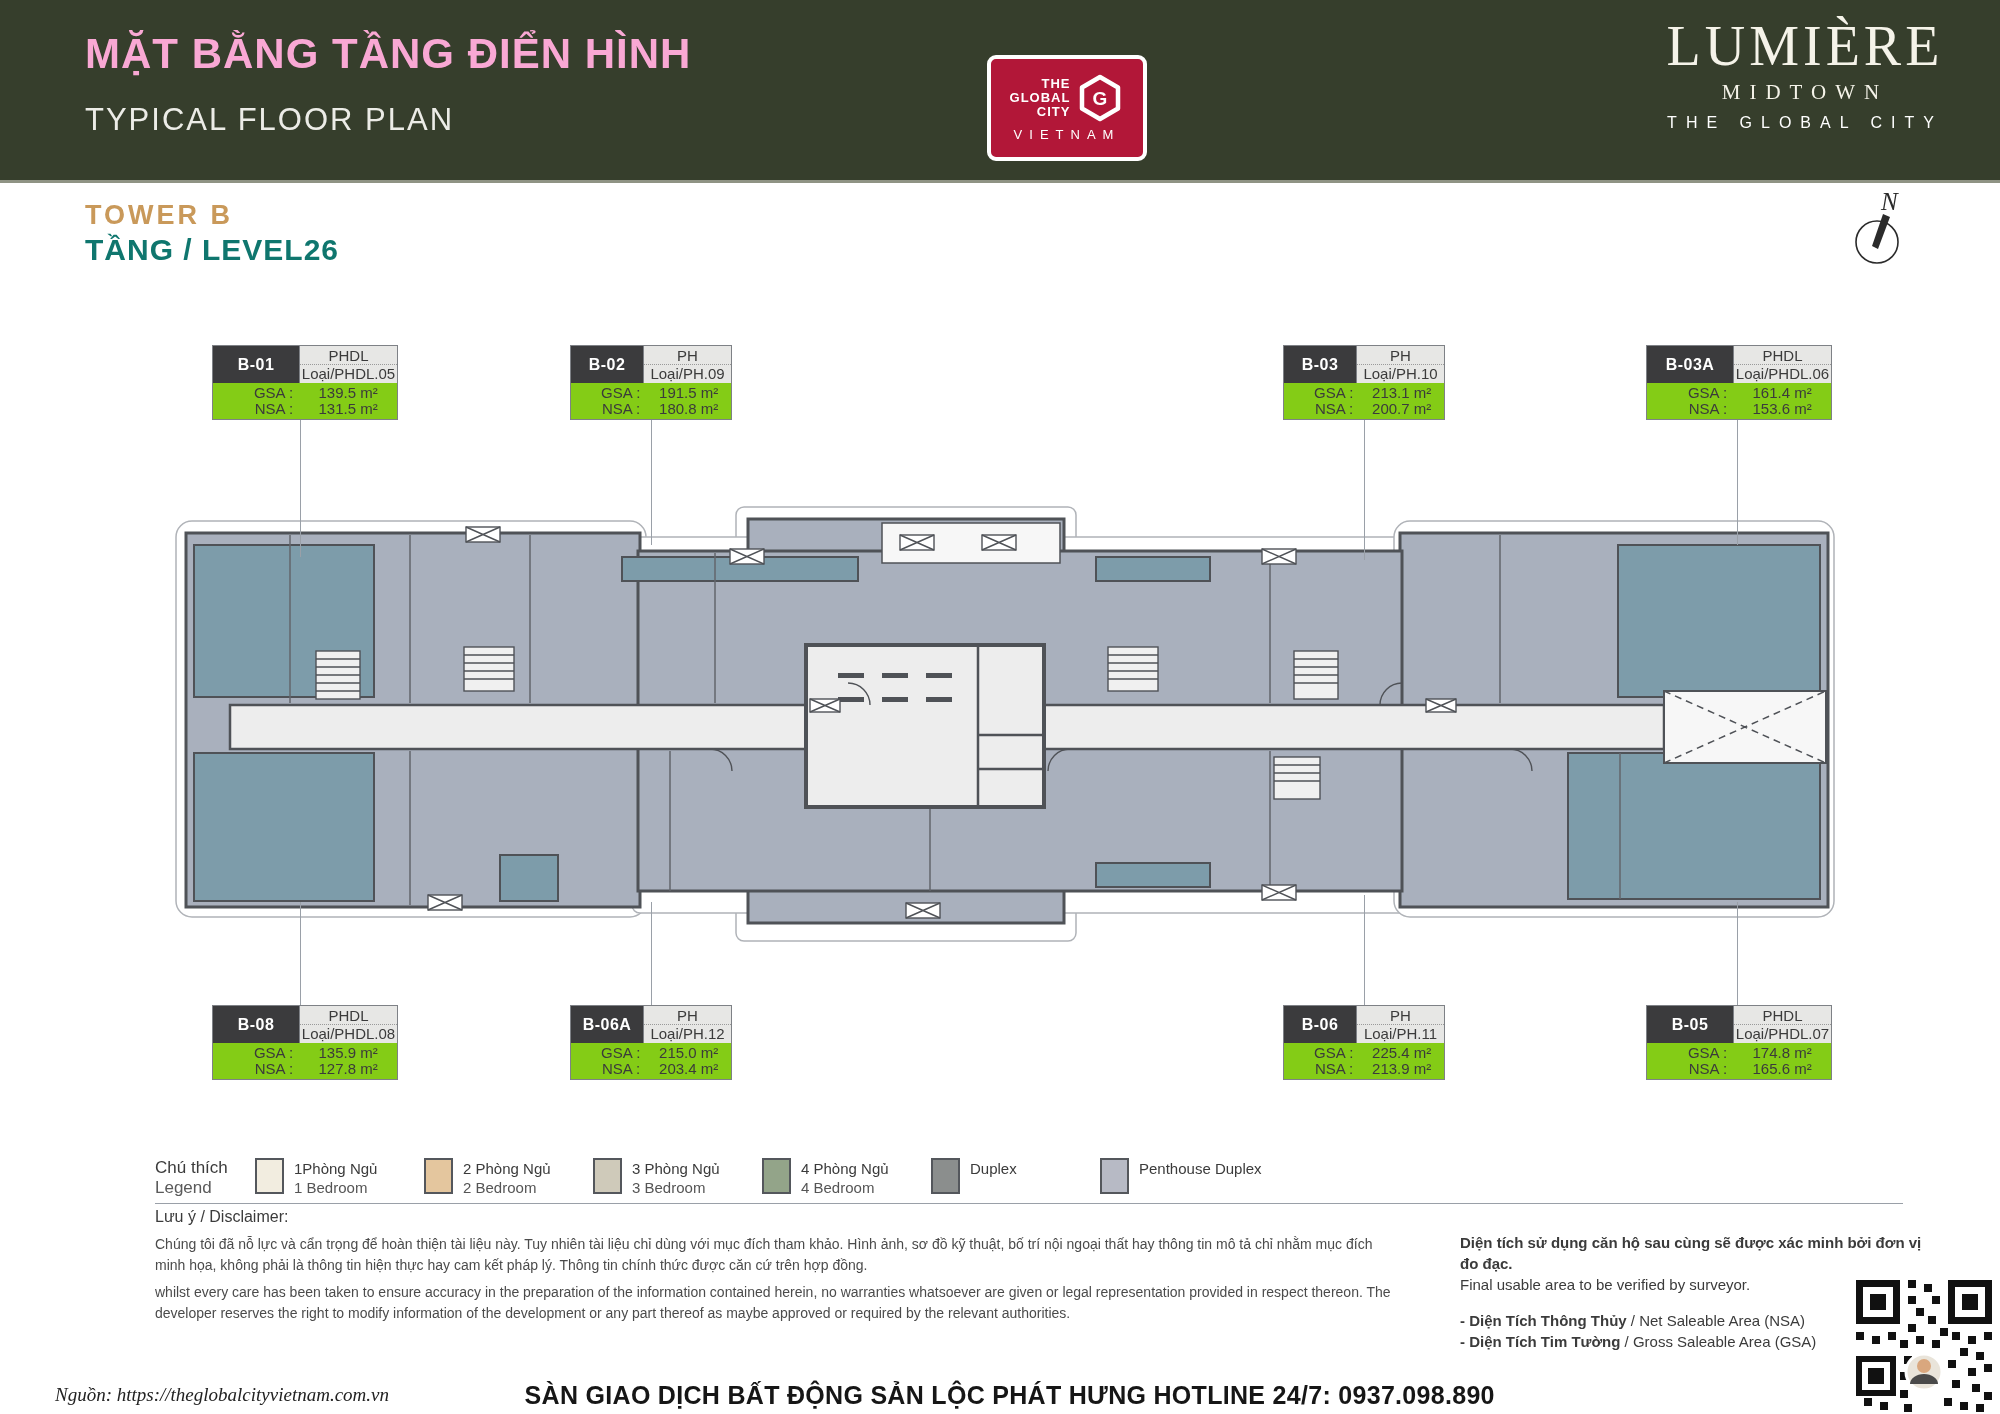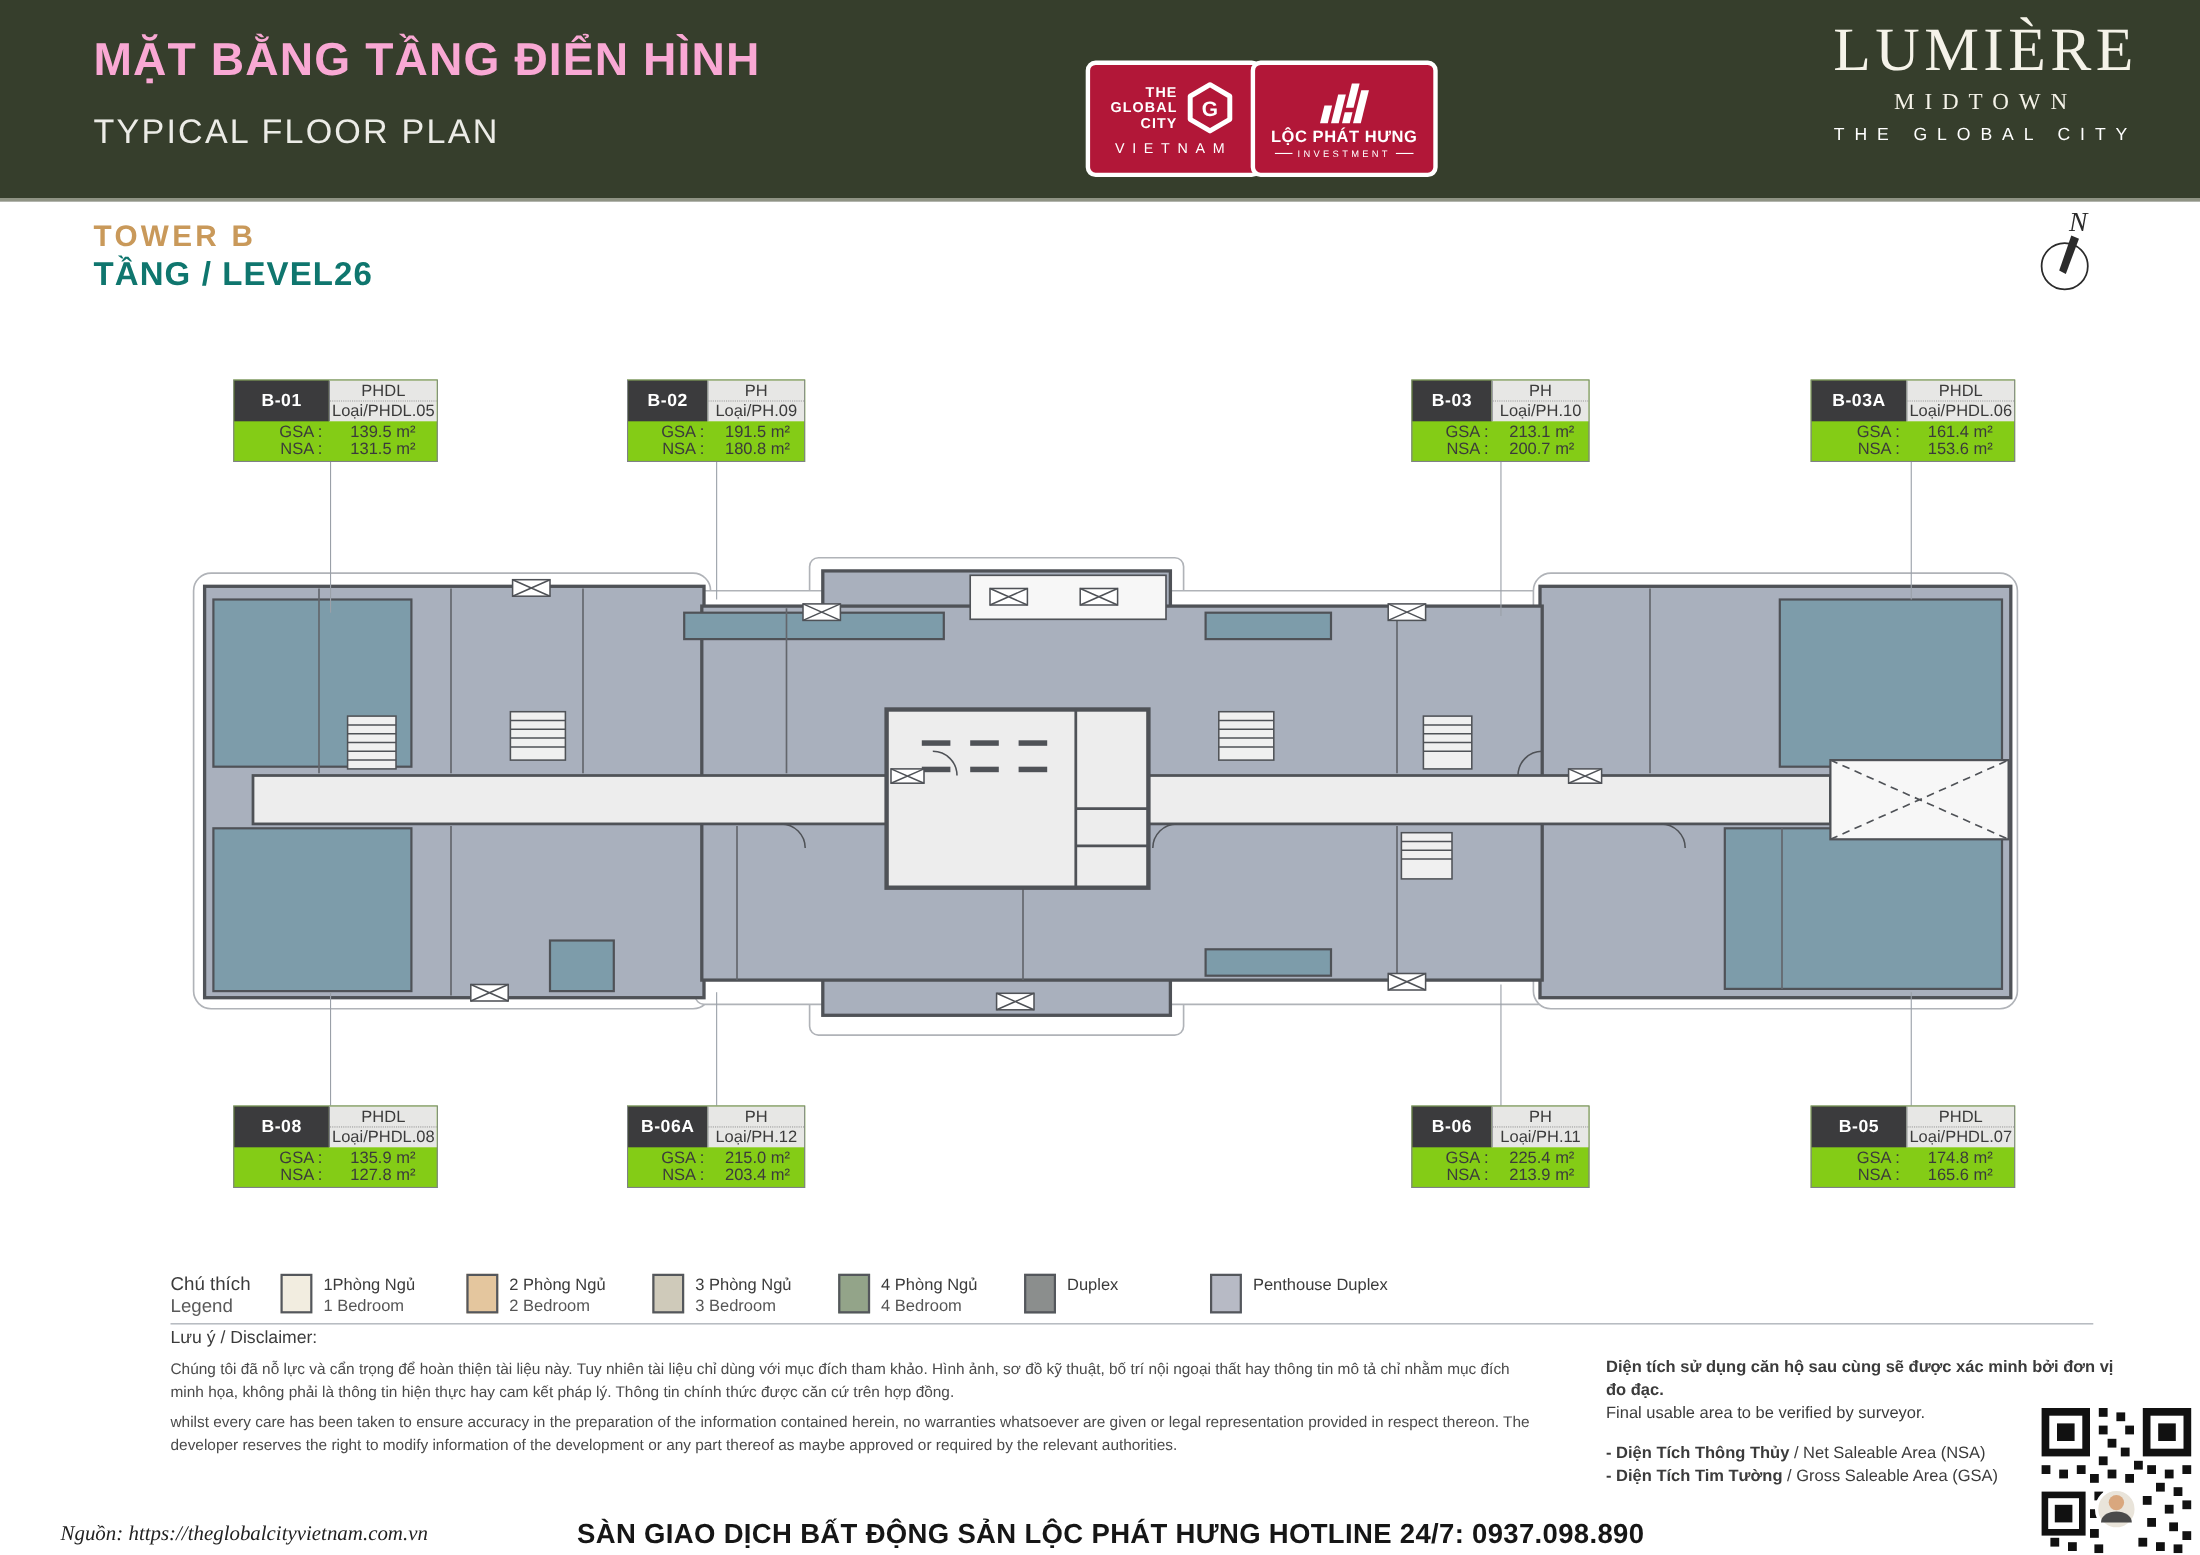--- a/index.html
+++ b/index.html
@@ -94,35 +94,20 @@
         <div>CITY</div>
       </div>
       <svg width="48" height="48" viewBox="0 0 48 48">
         <polygon points="24,3 42,13.5 42,34.5 24,45 6,34.5 6,13.5" fill="none" stroke="#ffffff" stroke-width="4.5" stroke-linejoin="round"></polygon>
         <text x="24" y="31" text-anchor="middle" font-size="19" font-weight="bold" fill="#ffffff" font-family="Liberation Sans, sans-serif">G</text>
       </svg>
     </div>
     <div class="gc-bottom">VIETNAM</div>
   </div>
 
-  <div class="logo-box logo-lph" style="background-color: rgb(178, 23, 56);">
-    <svg width="52" height="42" viewBox="0 0 52 42">
-      <g fill="#ffffff" transform="skewX(-14) translate(12,0)">
-        <rect x="2" y="24" width="7" height="16"></rect>
-        <rect x="12" y="14" width="7" height="26"></rect>
-        <rect x="22" y="4" width="7" height="22"></rect>
-        <rect x="22" y="30" width="7" height="10"></rect>
-        <rect x="32" y="10" width="7" height="30"></rect>
-      </g>
-    </svg>
-    <div class="lph-name">LỘC PHÁT HƯNG</div>
-    <div class="lph-sub">
-        <span>INVESTMENT</span>
-      </div>
-  </div>
 
   <div class="brand">
     <div class="brand-name">LUMIÈRE</div>
     <div class="brand-mid">MIDTOWN</div>
     <div class="brand-gc">THE GLOBAL CITY</div>
   </div>
 </div>
 
 <div class="tower">TOWER B</div>
 <div class="level">TẦNG / LEVEL26</div>

